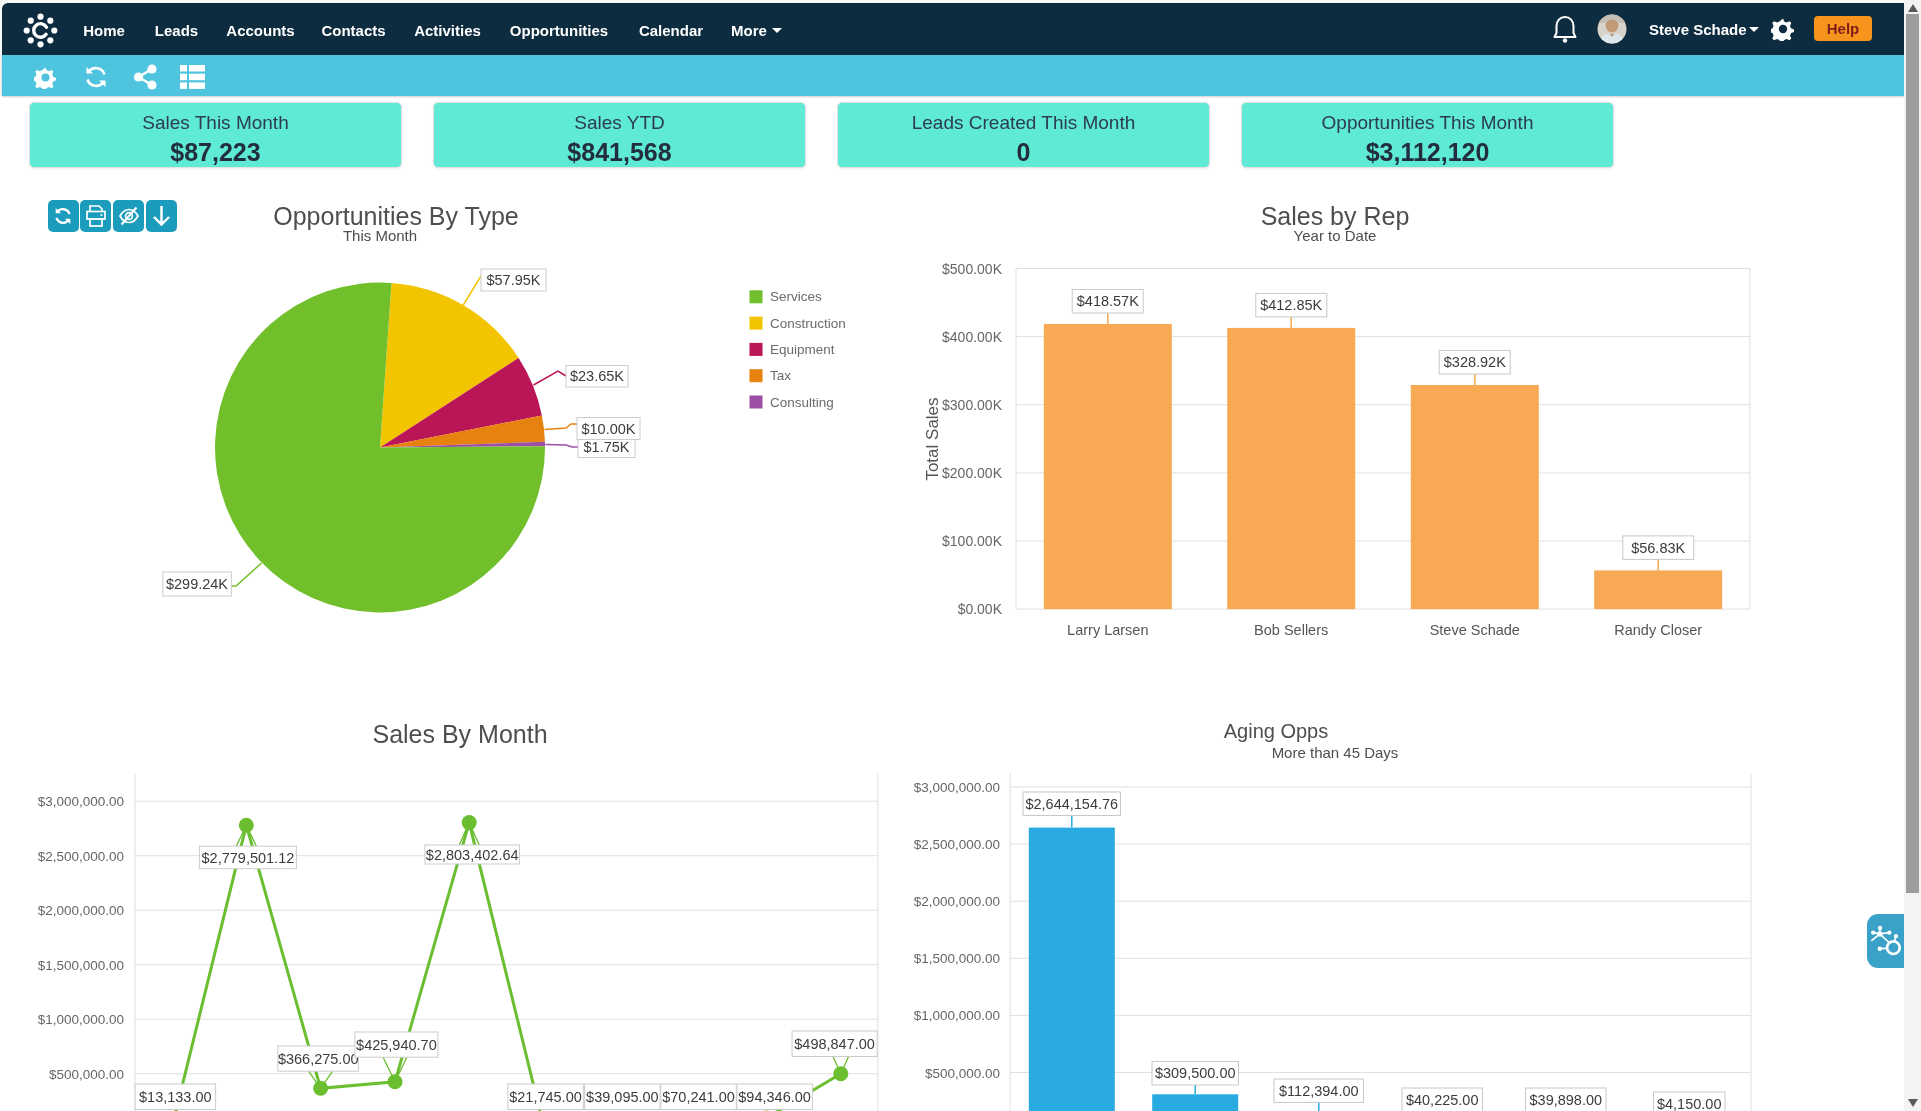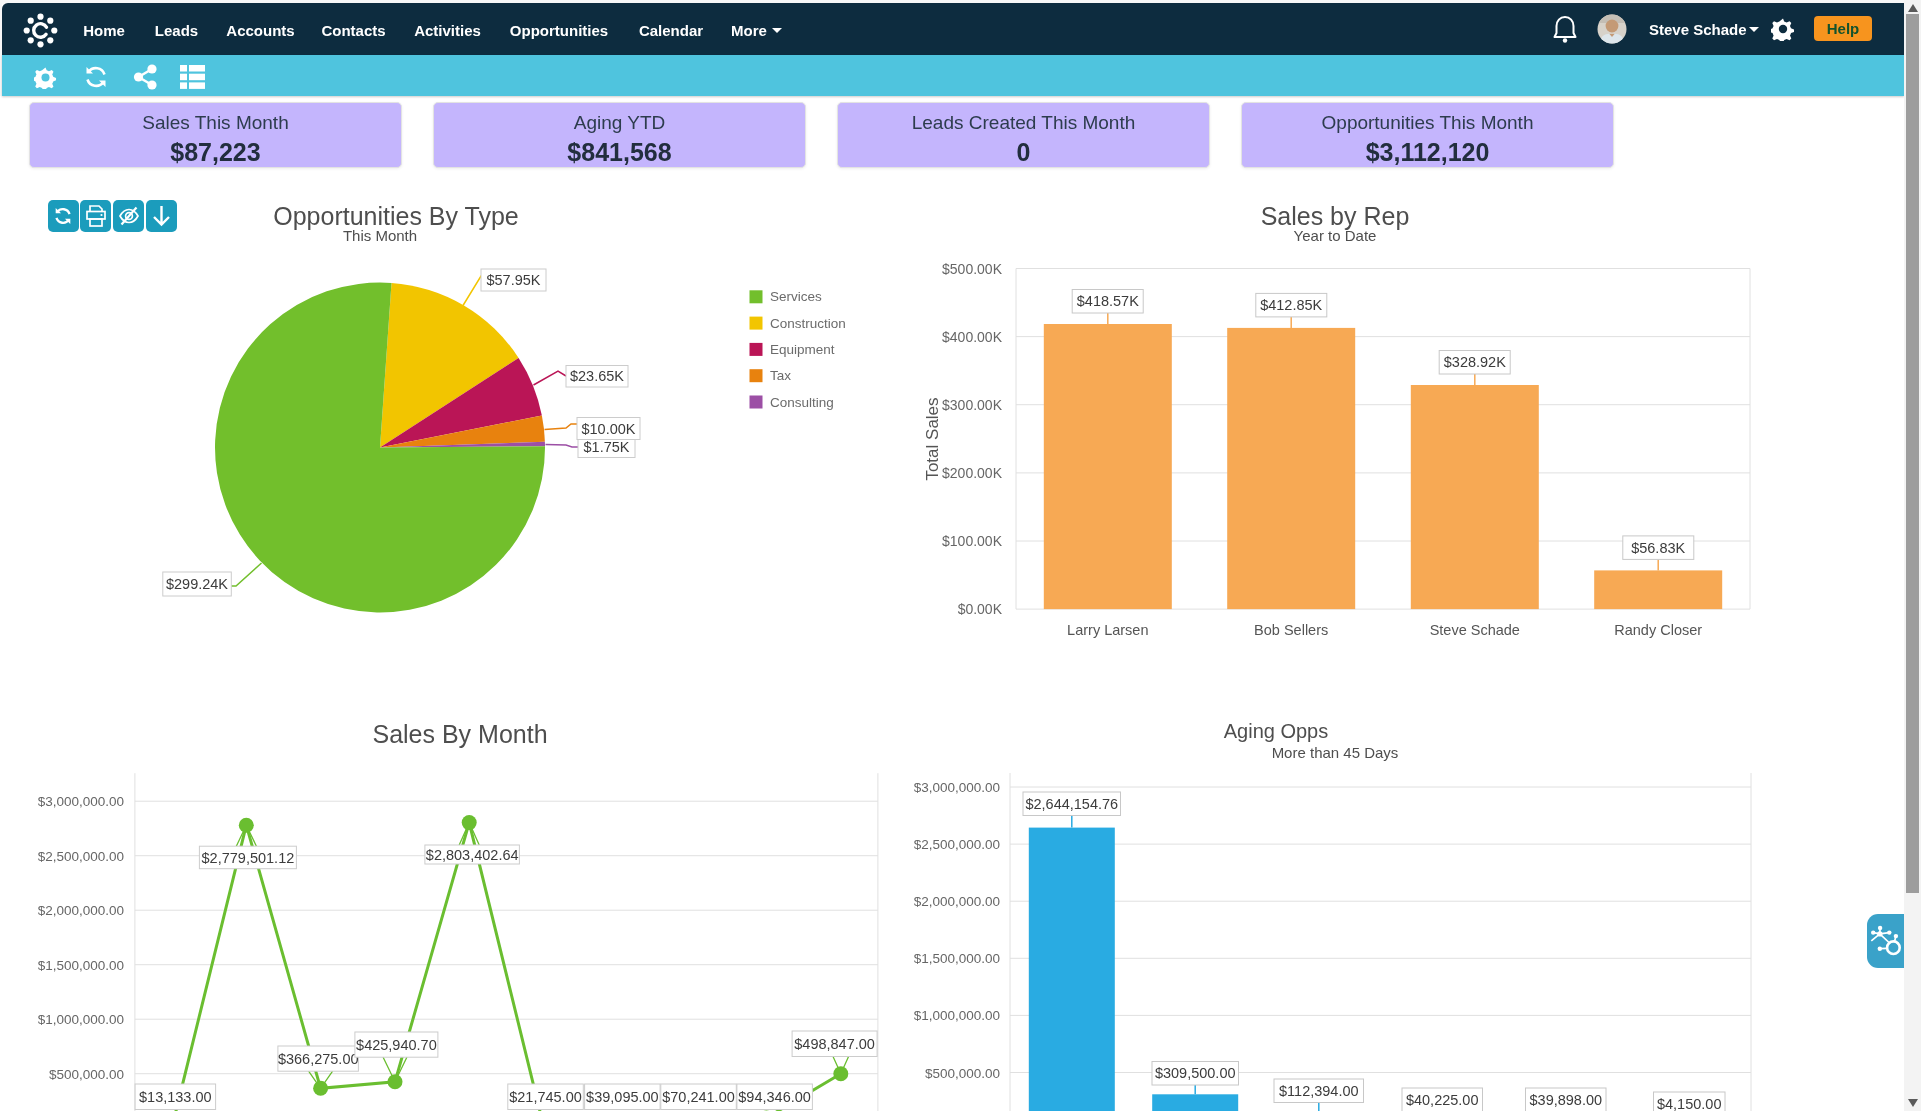--- a/index.html
+++ b/index.html
@@ -1,20 +1,20 @@
 <!DOCTYPE html>
 <html><head><meta charset="utf-8">
 <style>
 *{margin:0;padding:0;box-sizing:border-box;}
 html,body{width:1921px;height:1111px;overflow:hidden;background:#fff;
  font-family:"Liberation Sans",sans-serif;}
 .abs{position:absolute;}
 #page{position:relative;width:1921px;height:1111px;background:#fff;}
 .navtxt{position:absolute;top:22px;color:#fff;font-size:15px;font-weight:bold;transform:translateX(-50%);white-space:nowrap;}
-.kpi{position:absolute;top:102px;width:373px;height:66px;background:#c4b5fd;border:1px solid #e3e3e3;border-radius:5px;box-shadow:0 1px 3px rgba(0,0,0,0.07);text-align:center;}
+.kpi{position:absolute;top:102px;width:373px;height:66px;background:#5eead4;border:1px solid #e3e3e3;border-radius:5px;box-shadow:0 1px 3px rgba(0,0,0,0.07);text-align:center;}
 .kpi .t{margin-top:9px;font-size:19px;color:#2d3c4e;}
 .kpi .v{margin-top:4px;font-size:25px;font-weight:bold;color:#222e3e;}
 .ctitle{position:absolute;text-align:center;color:#4e4e4e;}
 .tbtn{position:absolute;top:200px;width:31px;height:32px;background:#1b9cbc;border-radius:5px;}
 </style></head><body>
 <div id="page">
 <div class="abs" style="left:0;top:0;width:1904px;height:4px;background:#f7f7f7;"></div>
 <div class="abs" style="left:0;top:4px;width:2px;height:92px;background:#f7f7f7;"></div>
 <div class="abs" style="left:2px;top:3px;width:1902px;height:52px;background:#0d2c3f;border-radius:6px 0 0 0;"></div>
 <svg class="abs" style="left:0;top:0;" width="80" height="60" viewBox="0 0 80 60">
@@ -54,21 +54,21 @@
 <path d="M4 30 L4 26 C4 21.5 9 19.5 15 19.5 C21 19.5 26 21.5 26 26 L26 30 Z" fill="#dde6ec"></path>
 <path d="M12.3 19.8 L15 23 L17.7 19.8 Z" fill="#c49a76"></path>
       </g>
     </svg>
 <div class="abs" style="left:1649px;top:21px;color:#fff;font-size:15px;font-weight:bold;">Steve Schade</div>
 <div class="abs" style="left:1749px;top:27px;width:0;height:0;border-left:5px solid transparent;border-right:5px solid transparent;border-top:5px solid #fff;"></div>
 <svg class="abs" style="left:1771px;top:17px;" width="24" height="24" viewBox="0 0 24 24">
 <path fill="#fff" d="M12 1.5 l1.2 3 a8 8 0 0 1 2.4 1 l3-1.3 1.7 1.7-1.3 3 a8 8 0 0 1 1 2.4 l3 1.2 0 2.4-3 1.2 a8 8 0 0 1-1 2.4 l1.3 3-1.7 1.7-3-1.3 a8 8 0 0 1-2.4 1 l-1.2 3-2.4 0-1.2-3 a8 8 0 0 1-2.4-1 l-3 1.3-1.7-1.7 1.3-3 a8 8 0 0 1-1-2.4 l-3-1.2 0-2.4 3-1.2 a8 8 0 0 1 1-2.4 l-1.3-3 1.7-1.7 3 1.3 a8 8 0 0 1 2.4-1 z"></path>
 <circle cx="12" cy="12" r="4.2" fill="#0d2c3f"></circle>
     </svg>
-<div class="abs" style="left:1814px;top:16px;width:58px;height:25px;background:#f7941e;border-radius:4px;color:#14532d;font-size:15px;font-weight:bold;text-align:center;line-height:25px;">Help</div>
+<div class="abs" style="left:1814px;top:16px;width:58px;height:25px;background:#f7941e;border-radius:4px;color:#7f1d1d;font-size:15px;font-weight:bold;text-align:center;line-height:25px;">Help</div>
 <div class="abs" style="left:2px;top:55px;width:1902px;height:41px;background:#4fc4de;box-shadow:0 1px 2px rgba(0,0,0,0.2);"></div>
 <svg class="abs" style="left:34px;top:66px;" width="23" height="23" viewBox="0 0 24 24">
 <path fill="#fff" d="M12 1.5 l1.2 3 a8 8 0 0 1 2.4 1 l3-1.3 1.7 1.7-1.3 3 a8 8 0 0 1 1 2.4 l3 1.2 0 2.4-3 1.2 a8 8 0 0 1-1 2.4 l1.3 3-1.7 1.7-3-1.3 a8 8 0 0 1-2.4 1 l-1.2 3-2.4 0-1.2-3 a8 8 0 0 1-2.4-1 l-3 1.3-1.7-1.7 1.3-3 a8 8 0 0 1-1-2.4 l-3-1.2 0-2.4 3-1.2 a8 8 0 0 1 1-2.4 l-1.3-3 1.7-1.7 3 1.3 a8 8 0 0 1 2.4-1 z"></path>
 <circle cx="12" cy="12" r="4.2" fill="#4fc4de"></circle>
     </svg>
 <svg class="abs" style="left:83px;top:64px;" width="26" height="26" viewBox="0 0 26 26">
 <path d="M21.5 10.5 A9 9 0 0 0 5.5 8" fill="none" stroke="#fff" stroke-width="2.6"></path>
 <path d="M3.5 3 L3.5 9.5 L10 9.5 Z" fill="#fff"></path>
 <path d="M4.5 15.5 A9 9 0 0 0 20.5 18" fill="none" stroke="#fff" stroke-width="2.6"></path>
 <path d="M22.5 23 L22.5 16.5 L16 16.5 Z" fill="#fff"></path>
@@ -85,21 +85,21 @@
 <rect x="0" y="8.7" width="7" height="6.5" fill="#fff"></rect>
       <rect x="9" y="8.7" width="16" height="6.5" fill="#fff"></rect>
 <rect x="0" y="17.4" width="7" height="6.5" fill="#fff"></rect>
       <rect x="9" y="17.4" width="16" height="6.5" fill="#fff"></rect>
     </svg>
 <div class="kpi" style="left:29px;">
       <div class="t">Sales This Month</div>
       <div class="v">$87,223</div>
     </div>
 <div class="kpi" style="left:433px;">
-      <div class="t">Aging YTD</div>
+      <div class="t">Sales YTD</div>
       <div class="v">$841,568</div>
     </div>
 <div class="kpi" style="left:837px;">
       <div class="t">Leads Created This Month</div>
       <div class="v">0</div>
     </div>
 <div class="kpi" style="left:1241px;">
       <div class="t">Opportunities This Month</div>
       <div class="v">$3,112,120</div>
     </div>

